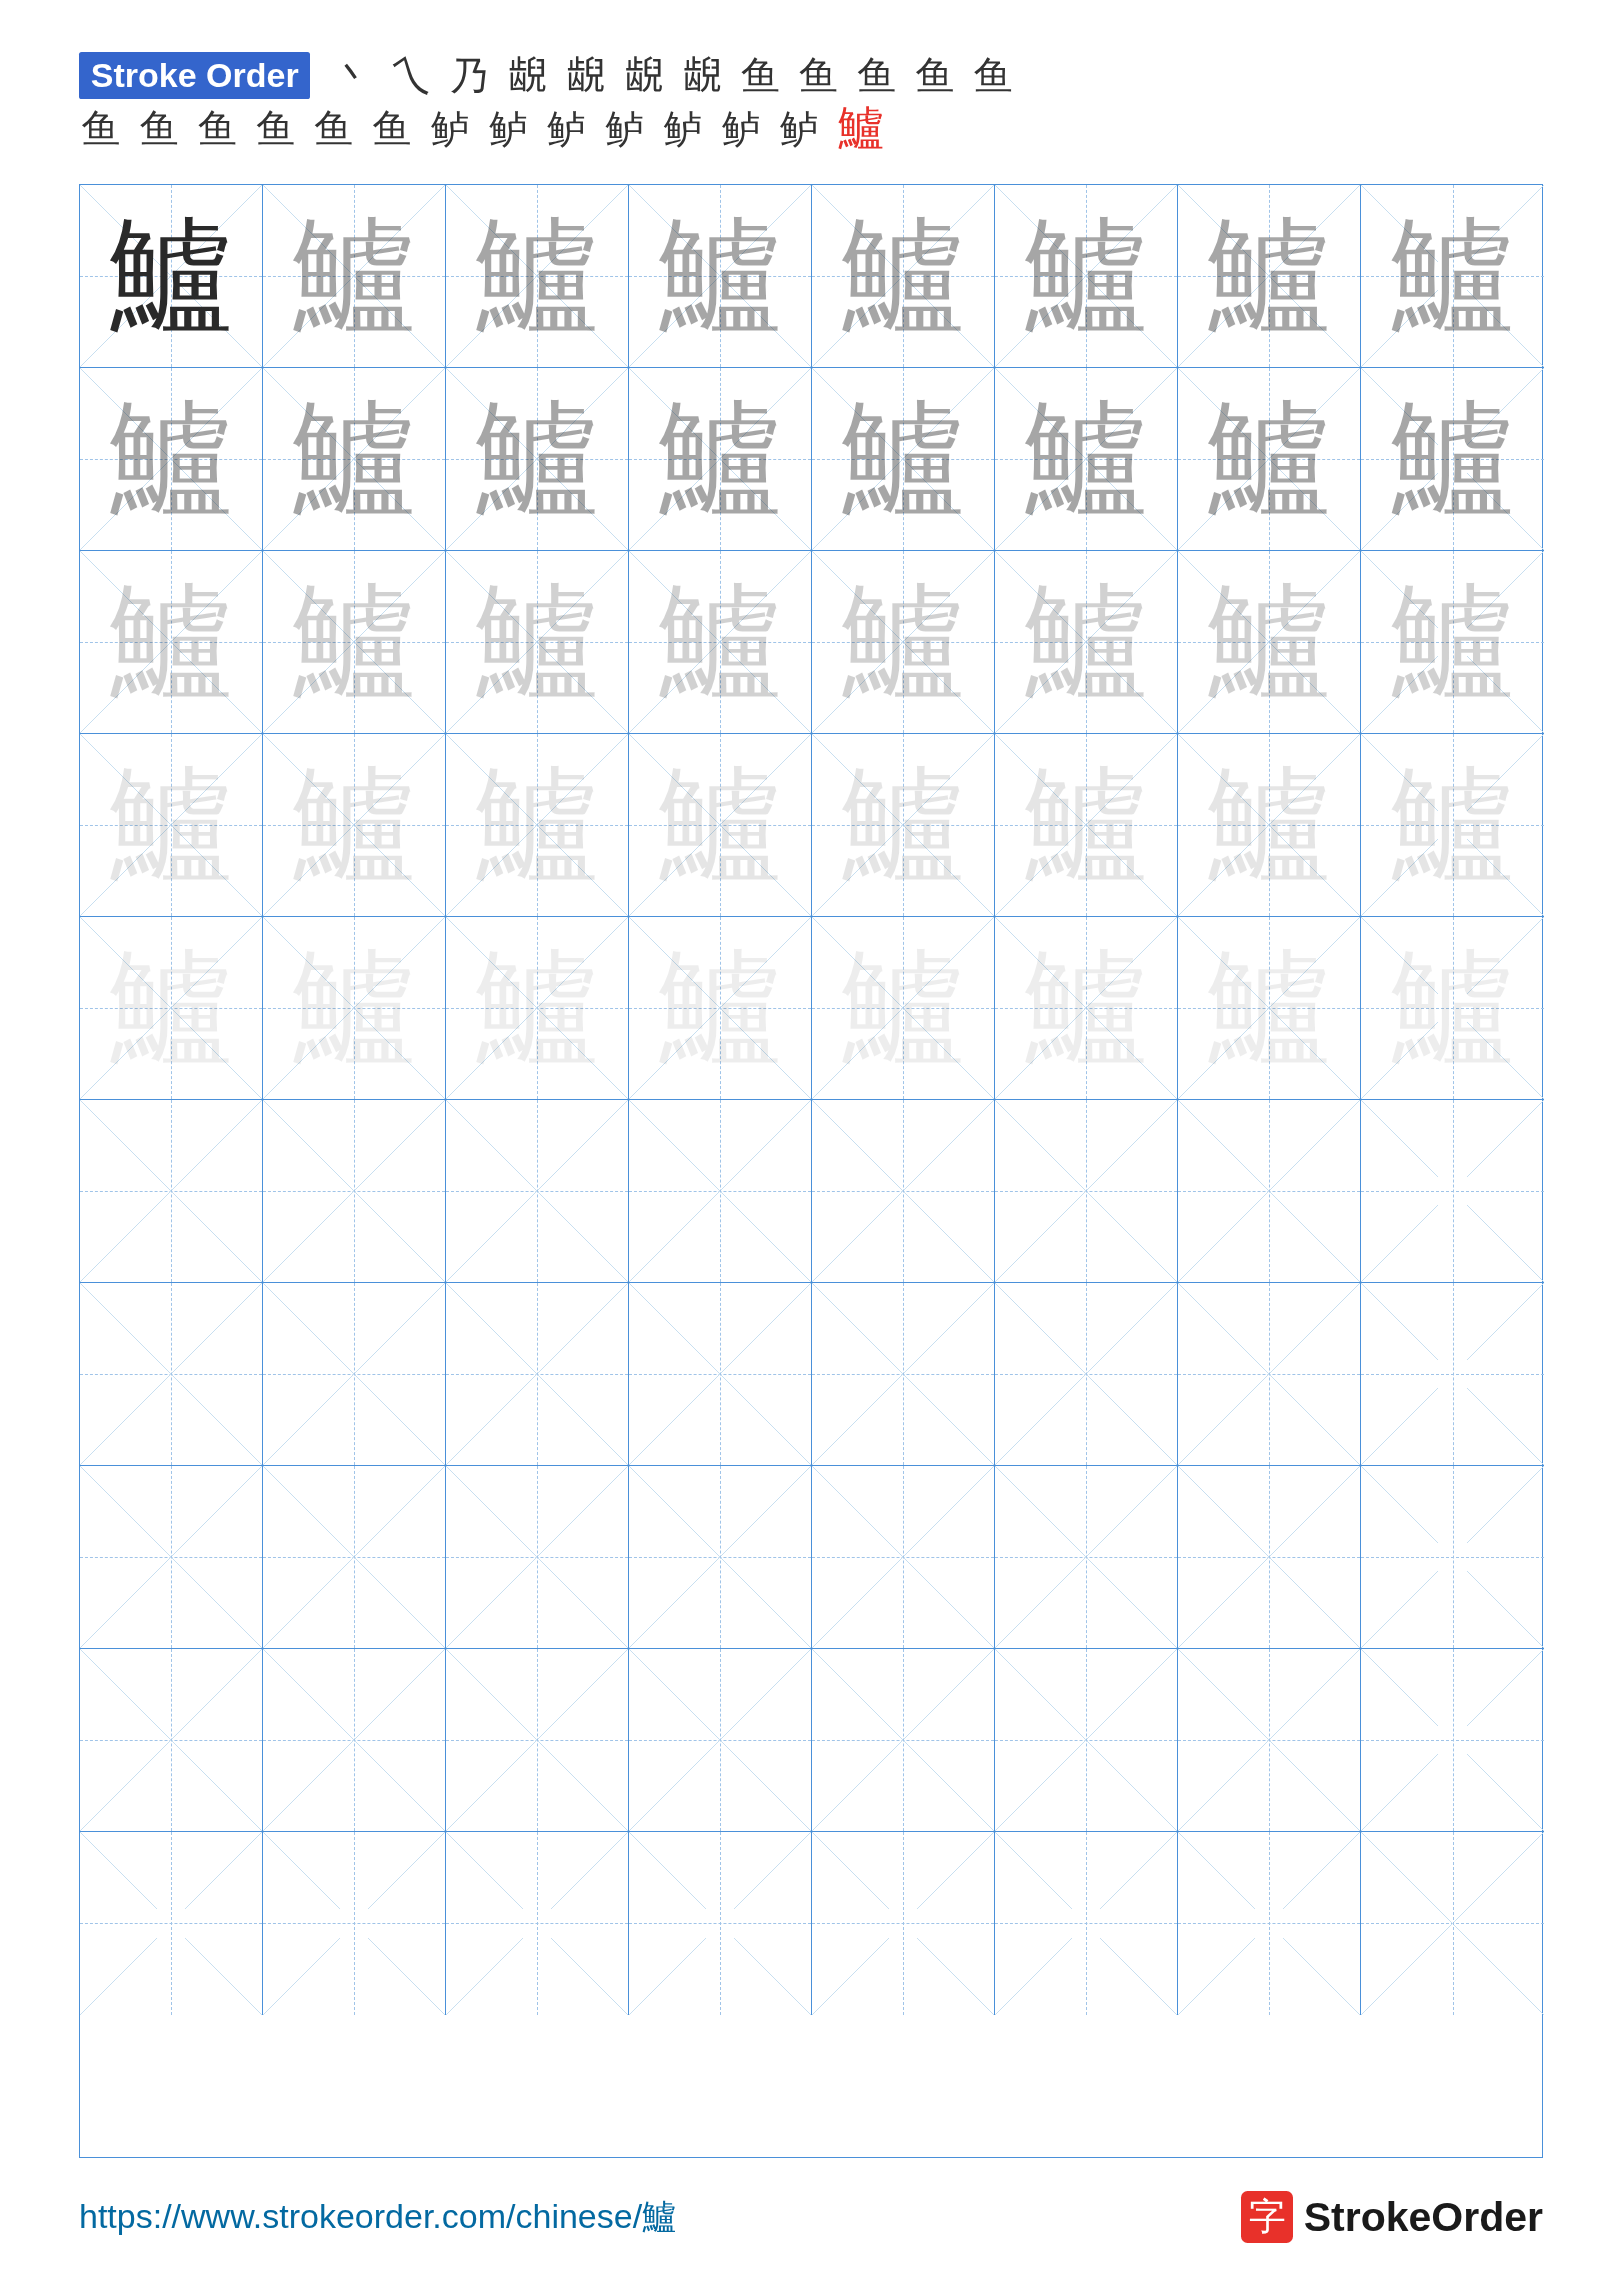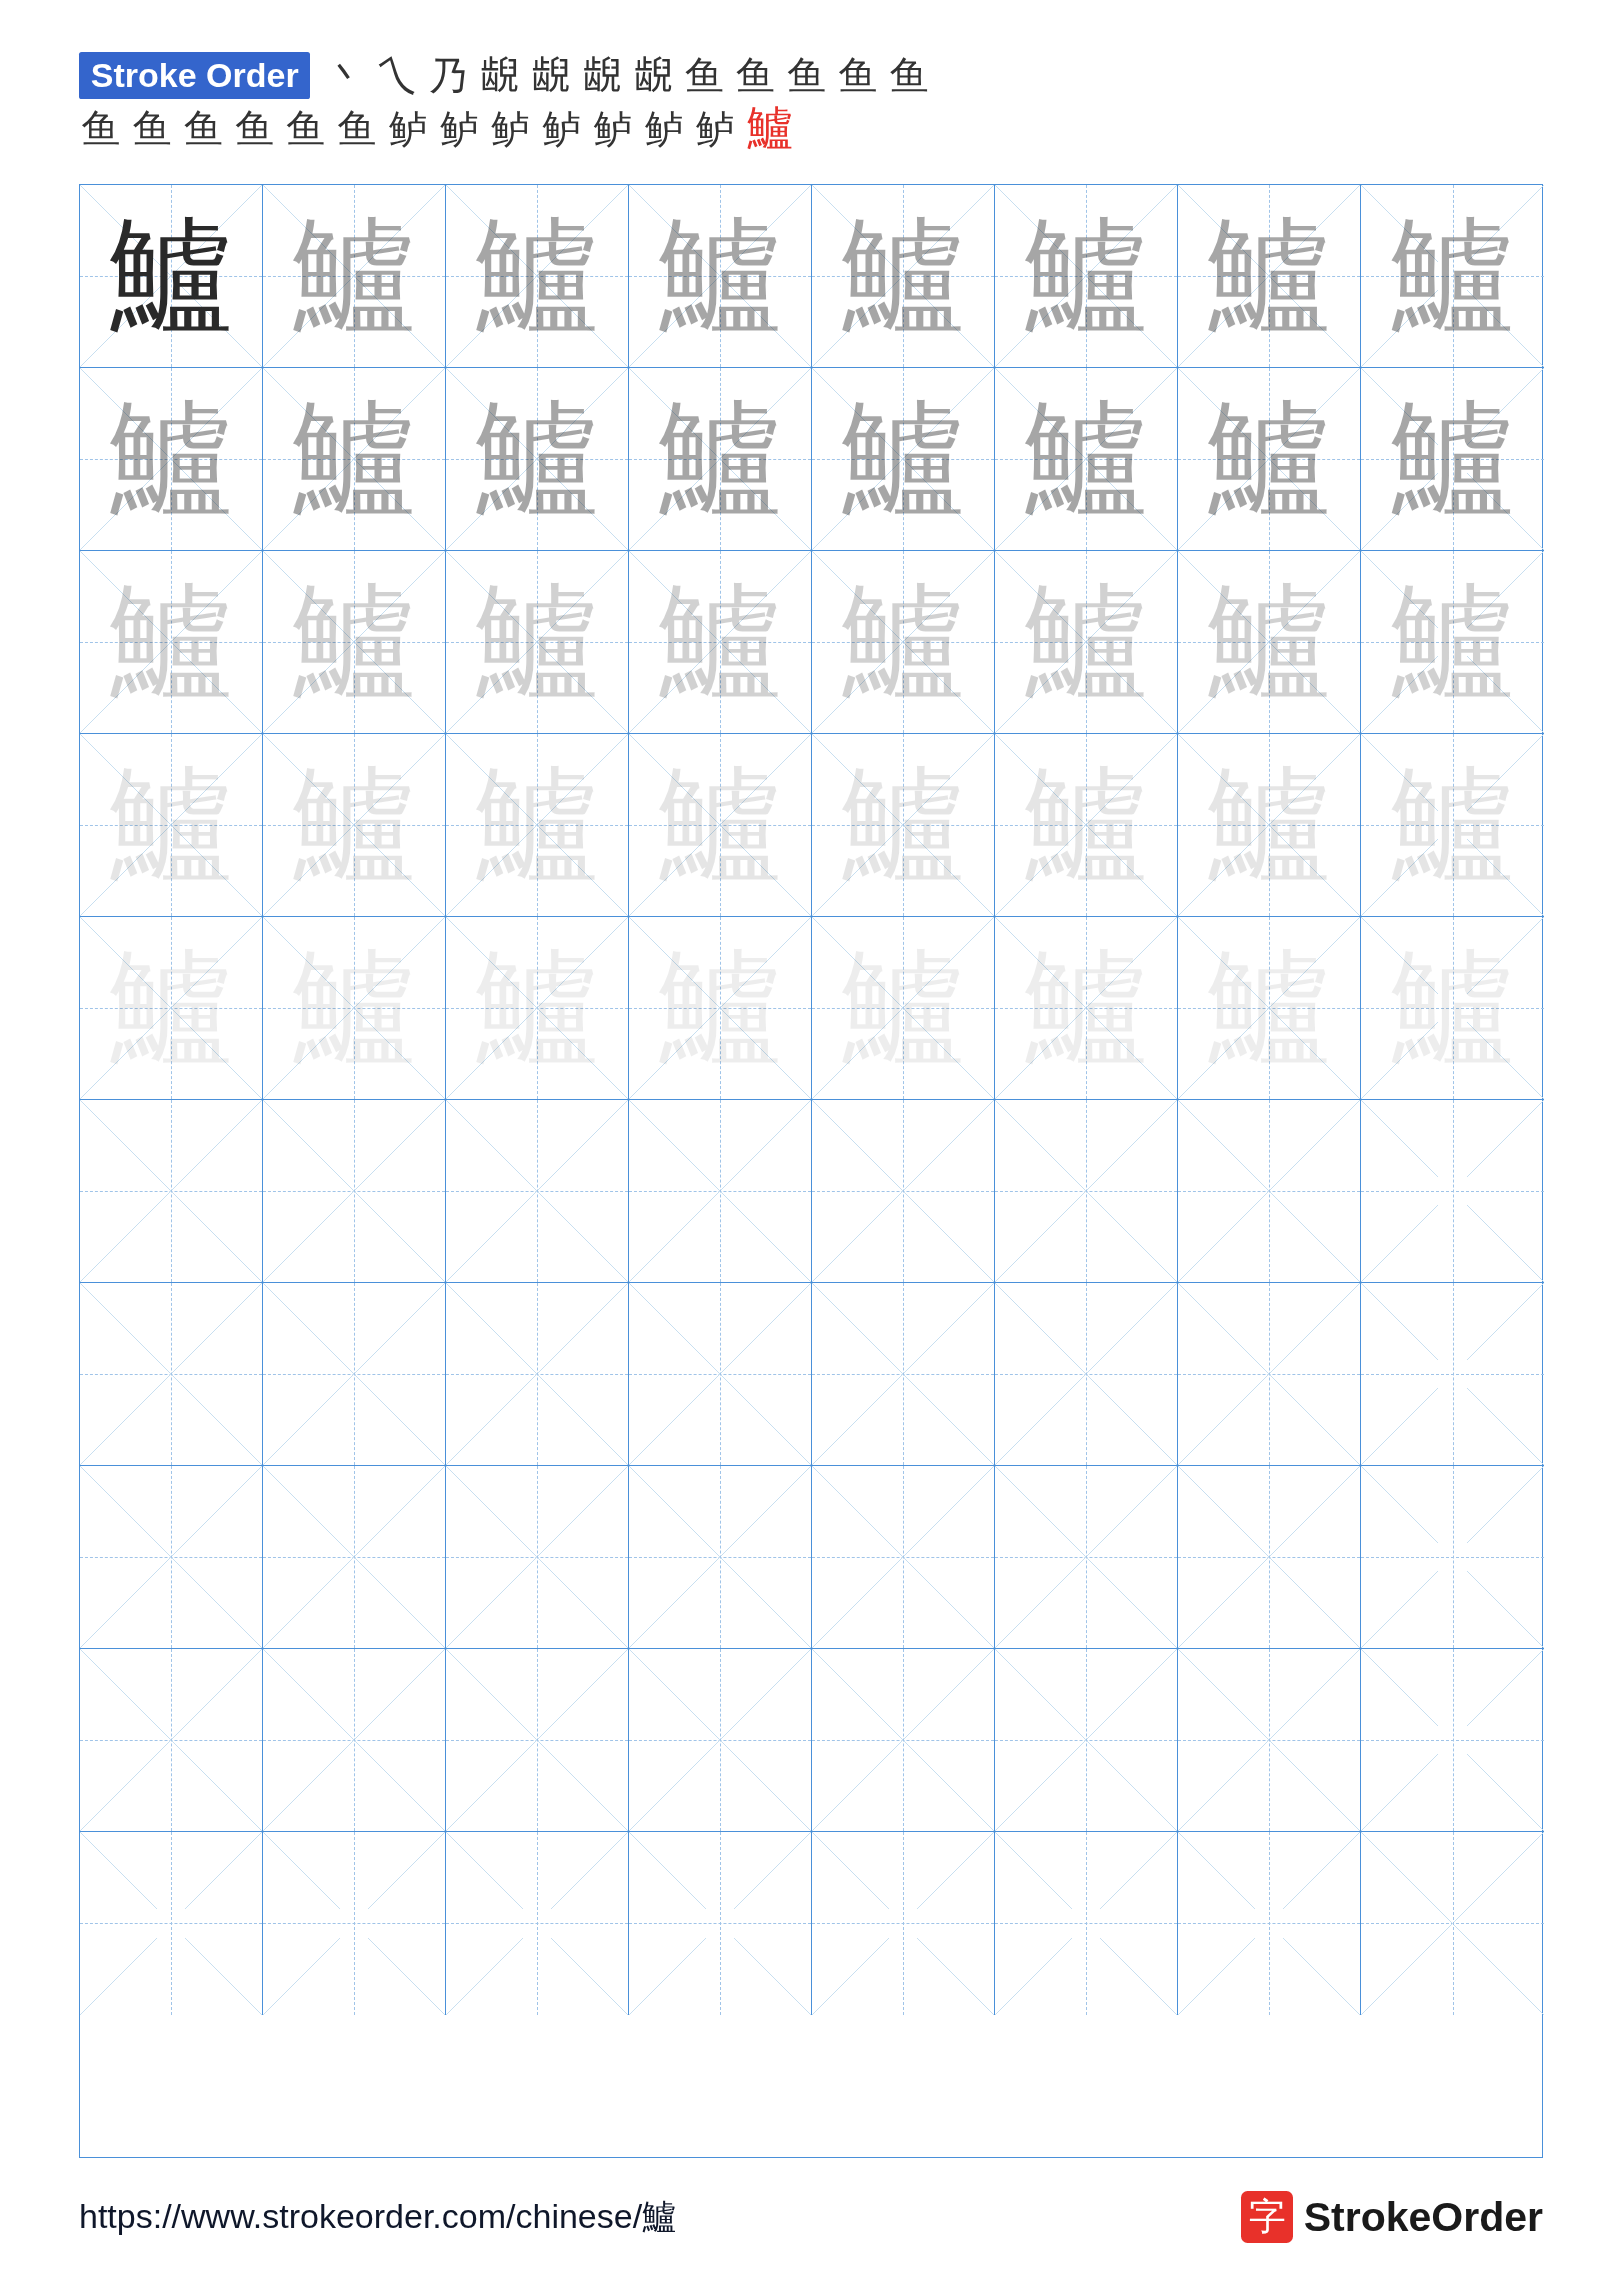--- a/index.html
+++ b/index.html
@@ -43,21 +43,21 @@
 
     .stroke-order-section {
       width: 100%;
       margin-bottom: 26px;
     }
 
     .stroke-order-row {
       display: flex;
       align-items: center;
       flex-wrap: wrap;
-      gap: 7px;
+      gap: 14px;
       margin-bottom: 5.2px;
     }
 
     .stroke-order-label {
       background: #3465cc;
       color: white;
       font-family: Arial, sans-serif;
       font-size: 34px;
       font-weight: bold;
       padding: 3.9px 11.8px;
@@ -170,21 +170,21 @@
     .footer {
       width: 100%;
       display: flex;
       justify-content: space-between;
       align-items: center;
       margin-top: 33px;
     }
 
     .footer-url {
       font-size: 34px;
-      color: #0f172a;
+      color: #0369a1;
       font-family: Arial, sans-serif;
       text-decoration: none;
     }
 
     .footer-logo {
       display: flex;
       align-items: center;
       gap: 10.5px;
     }
 

